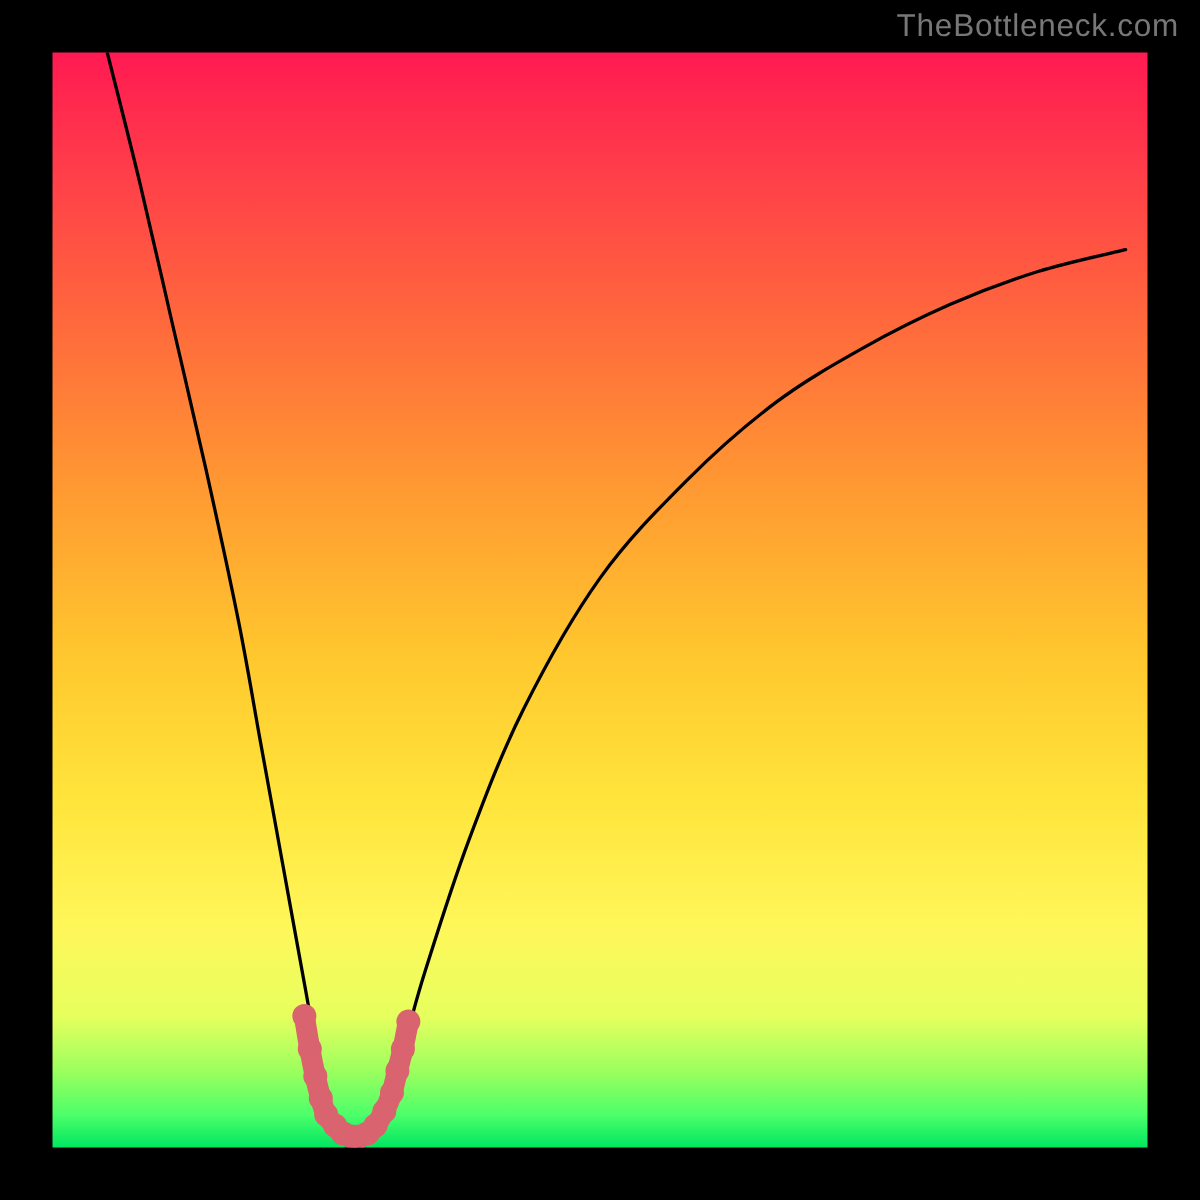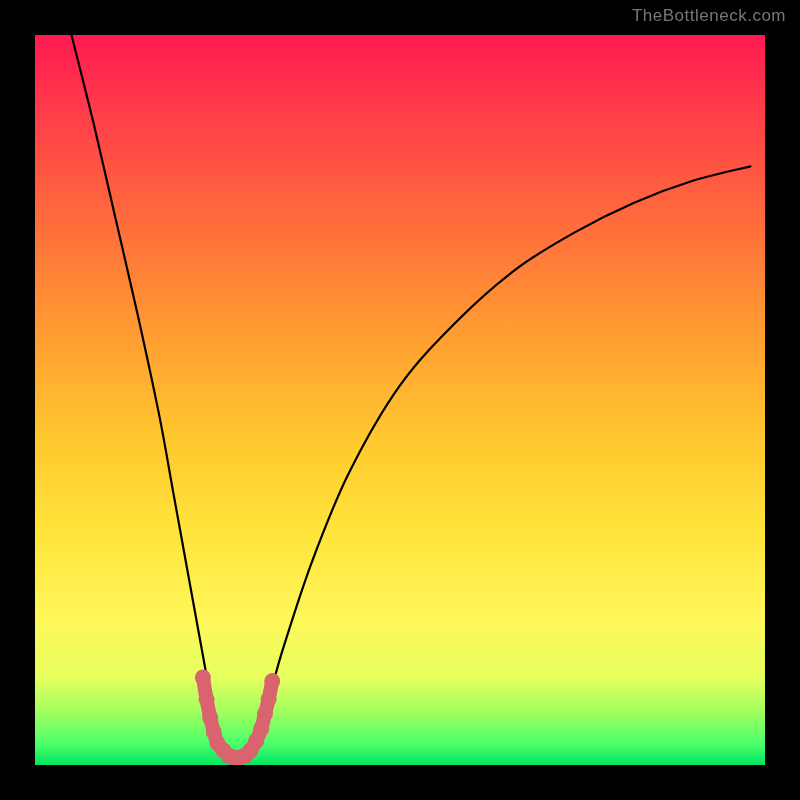--- a/index.html
+++ b/index.html
@@ -36,21 +36,21 @@
       #9cff5e 93%,
       #4dff6a 97%,
       #00e661 100%);
   }
   .watermark {
     position: absolute;
     top: 6px;
     right: 14px;
     color: #777;
     font-family: Arial, Helvetica, sans-serif;
-    font-size: 17px;
+    font-size: 21px;
     letter-spacing: 0.5px;
   }
   svg.curve {
     position: absolute;
     left: 0;
     top: 0;
     width: 730px;
     height: 730px;
   }
 </style>

